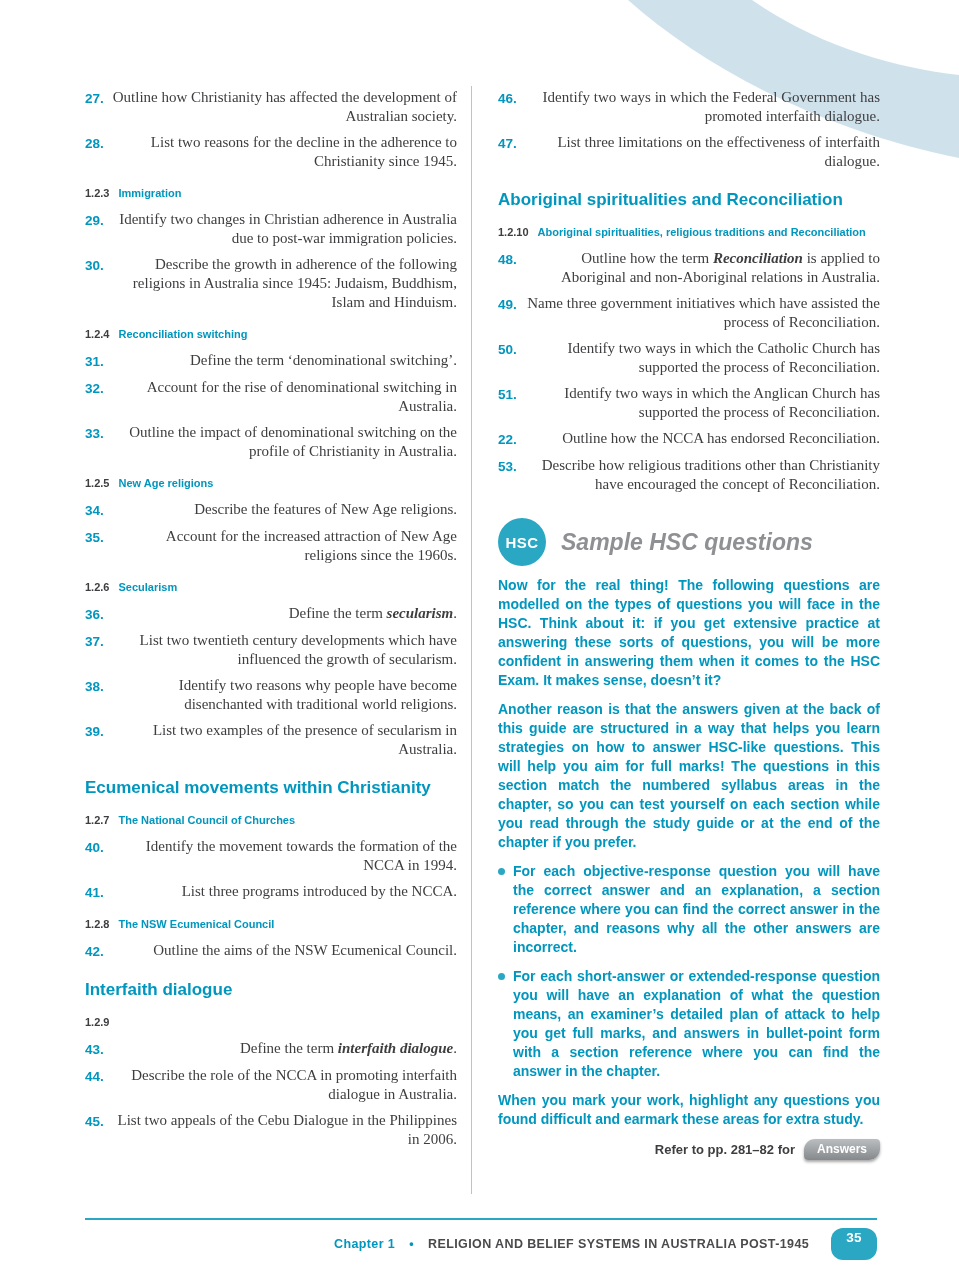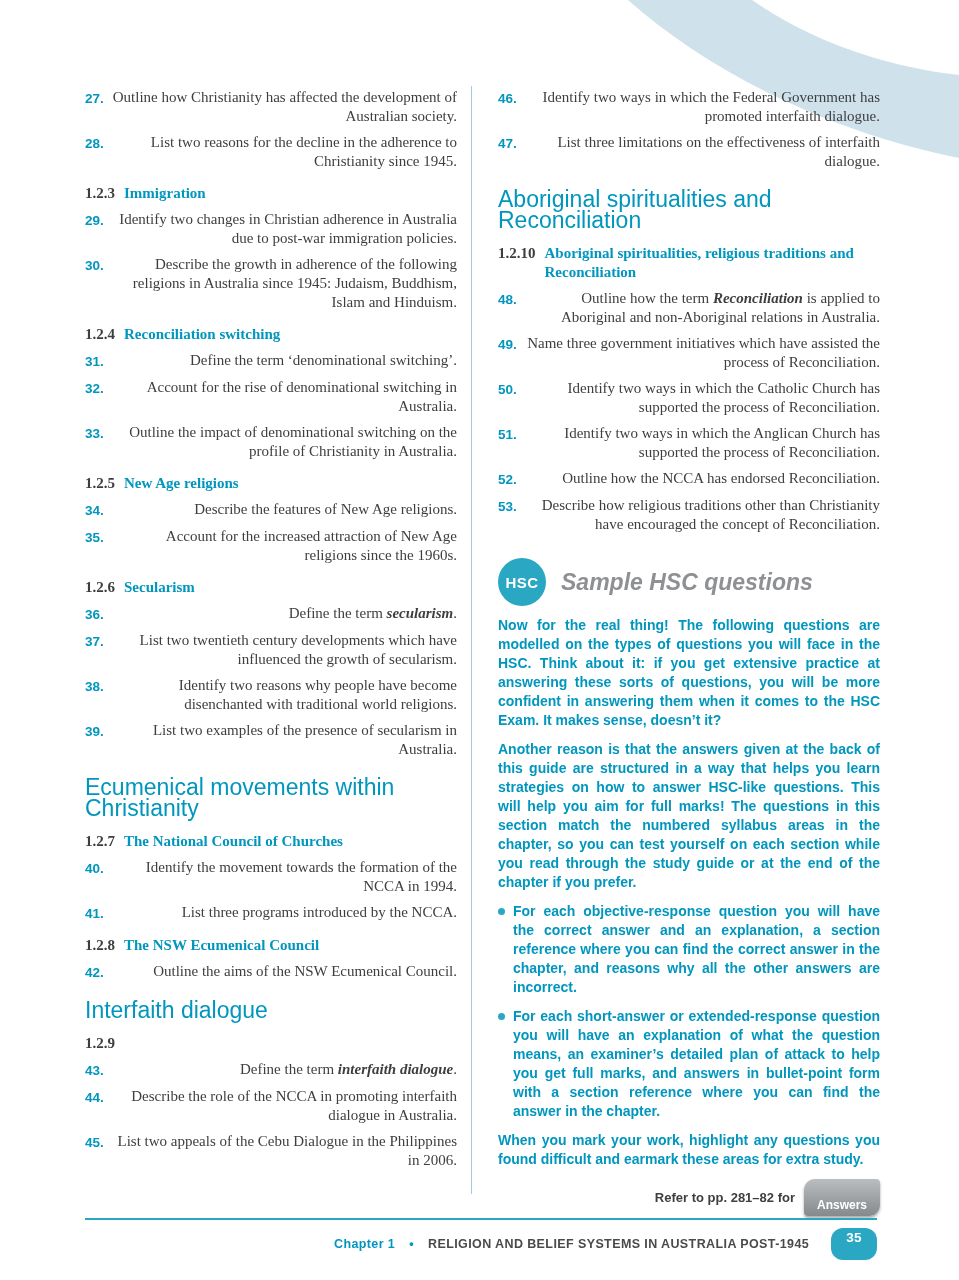--- a/index.html
+++ b/index.html
@@ -20,25 +20,25 @@
 
   .col { position:absolute; top:88px; }
   .col-left { left:85px; width:372px; }
   .col-right { left:498px; width:382px; }
 
   .q { display:flex; margin-bottom:7px; font-size:15px; line-height:19px; color:var(--ink); }
   .qnum { flex:0 0 27px; font-family:"Liberation Sans", sans-serif; font-weight:bold; color:var(--teal); font-size:13.5px; padding-top:1px; }
   .qtext { flex:1;text-align:right; }
   .qtext em { font-style:italic;font-weight:bold; }
 
-  .sub { display:flex; margin:13px 0 7px; font-family:Liberation Serif, serif; font-weight:bold; font-size:15px; line-height:19px; }
+  .sub { display:flex; margin:13px 0 7px; font-family:Liberation Sans, sans-serif; font-weight:bold; font-size:11px; line-height:19px; }
   .subnum { color:var(--ink); margin-right:9px; white-space:nowrap; }
   .subtitle { color:var(--teal); flex:1; }
 
-  .bighead { margin:18px 0 5px; font-family:"Liberation Sans", sans-serif; font-weight:normal; font-size:23px; line-height:21px; color:var(--teal); }
+  .bighead { margin:18px 0 5px; font-family:"Liberation Sans", sans-serif; font-weight:bold; font-size:17px; line-height:21px; color:var(--teal); }
 
   .hsc { margin-top:24px; }
   .hsc-head { display:flex; align-items:center; margin-bottom:10px; }
   .hsc-badge {
     width:48px; height:48px; border-radius:50%; background:var(--badge-teal); color:#fff;
     font-family:"Liberation Sans", sans-serif; font-weight:bold; font-size:15px; letter-spacing:0.5px;
     display:flex; align-items:center; justify-content:center; flex:0 0 48px;
   }
   .hsc-title { font-family:"Liberation Sans", sans-serif; font-weight:bold; font-style:italic; font-size:23px; color:var(--gray-head); margin-left:15px; }
   .hsc-para {
@@ -49,21 +49,21 @@
   .hsc-bullet .dot { width:7px; height:7px; border-radius:50%; background:var(--badge-teal); margin:6px 8px 0 0; flex:0 0 7px; }
   .hsc-bullet .btext { flex:1; margin-bottom:0; }
   .closing { margin-top:2px; }
   .refer-row {
     display:flex; justify-content:flex-end; align-items:center; margin-top:4px;
     font-family:"Liberation Sans", sans-serif; font-weight:bold; font-size:13px; color:var(--ink);
   }
   .answers-badge {
     margin-left:9px; background:linear-gradient(#babec1, #85898c); color:#fff;
     font-family:"Liberation Sans", sans-serif; font-weight:bold; font-size:12px;
-    padding:19px 13px 4px; border-radius:11px 4px 11px 4px;
+    padding:3px 13px 4px; border-radius:11px 4px 11px 4px;
     box-shadow:0 2px 3px rgba(0,0,0,0.35);
   }
 
   .footer-rule { position:absolute; left:85px; top:1218px; width:792px; height:2px; background:var(--badge-teal); }
   .footer {
     position:absolute; left:85px; top:1228px; width:792px;
     display:flex; justify-content:flex-end; align-items:center;
     font-family:"Liberation Sans", sans-serif; font-weight:bold; font-size:12.5px;
     color:#4a4a4c; letter-spacing:0.4px;gap:8px;
   }
@@ -220,21 +220,21 @@
         </div>
         <div class="q">
           <span class="qnum">50.</span>
           <span class="qtext">Identify two ways in which the Catholic Church has supported the process of Reconciliation.</span>
         </div>
         <div class="q">
           <span class="qnum">51.</span>
           <span class="qtext">Identify two ways in which the Anglican Church has supported the process of Reconciliation.</span>
         </div>
         <div class="q">
-          <span class="qnum">52.</span>
+          <span class="qnum">22.</span>
           <span class="qtext">Outline how the NCCA has endorsed Reconciliation.</span>
         </div>
         <div class="q">
           <span class="qnum">53.</span>
           <span class="qtext">Describe how religious traditions other than Christianity have encouraged the concept of Reconciliation.</span>
         </div>
       </div>
 
     <div class="hsc">
       <div class="hsc-head">

